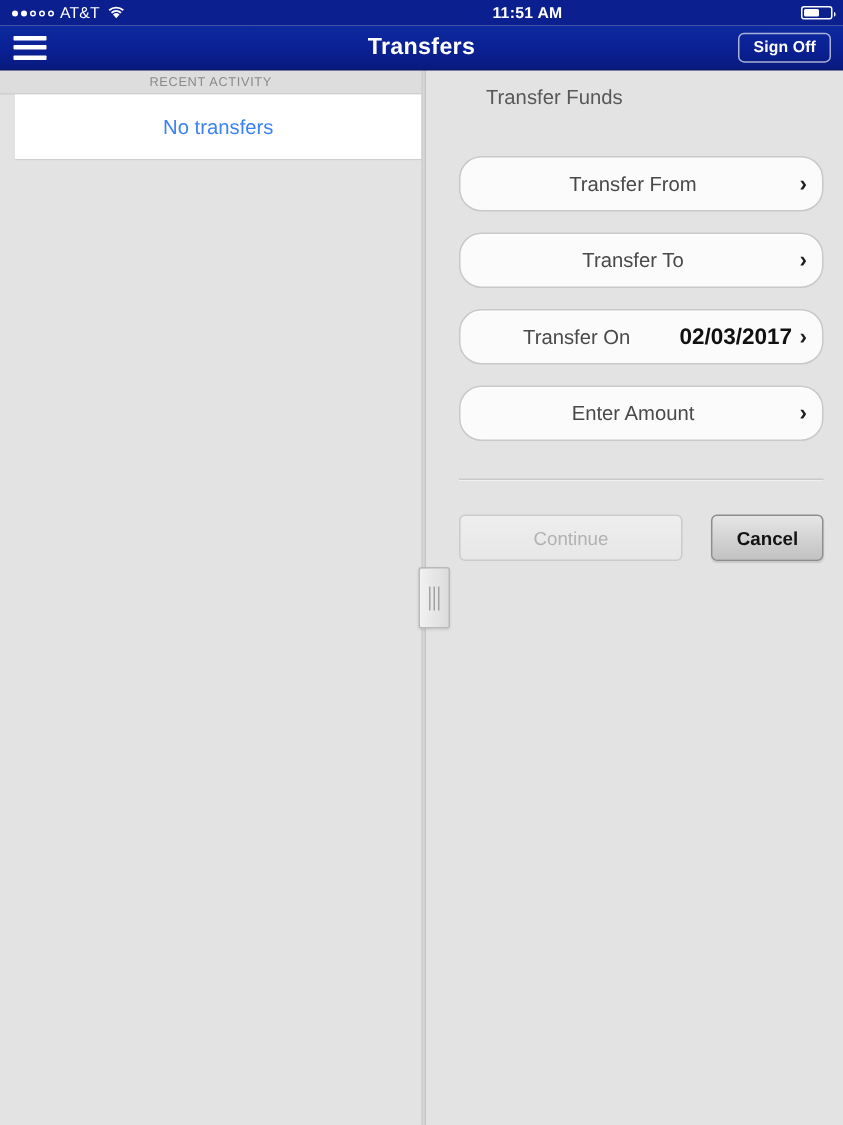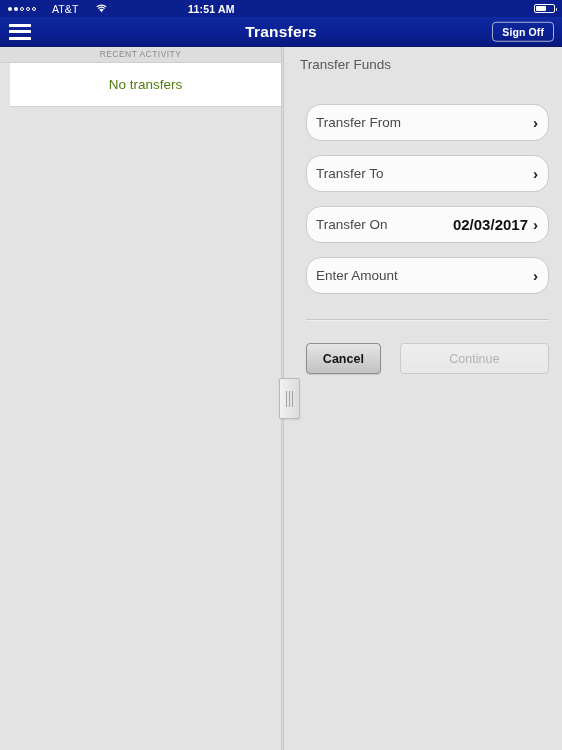--- a/index.html
+++ b/index.html
@@ -31,21 +31,21 @@
     background: #0b1f8e;
     color: #ffffff;
     font-size: 10px;
     display: flex;
     align-items: center;
     z-index: 20;
   }
   .status-left {
     display: flex;
     align-items: center;
-    gap: 16px;
+    gap: 4px;
     padding-left: 8px;
     width: 180px;
   }
   .signal-dots {
     display: flex;
     align-items: center;
     gap: 2px;
   }
   .dot {
     width: 4px;
@@ -66,21 +66,21 @@
   .wifi-icon {
     display: inline-block;
     width: 11px;
     height: 9px;
     position: relative;
     margin-left: 2px;
   }
   .wifi-icon svg { display:block; }
   .status-center {
     flex: 1;
-    text-align: left;
+    text-align: right;
     font-size: 10.5px;
     font-weight: bold;
     letter-spacing: 0.2px;
   }
   .status-right {
     width: 180px;
     display: flex;
     justify-content: flex-end;
     align-items: center;
     padding-right: 7px;
@@ -166,20 +166,21 @@
     line-height: 1;
     letter-spacing: 0.1px;
   }
 
   
   .content {
     position: absolute;
     left: 0; top: 46px;
     width: 562px;
     height: 688px;
+    text-align: center;
   }
 
   
   .left-panel {
     position: absolute;
     left: 0; top: 0;
     width: 281px;
     height: 704px;
     background: #e3e3e3;
     overflow: hidden;
@@ -195,21 +196,21 @@
     font-size: 8.5px;
     letter-spacing: 0.45px;
   }
   .empty-row {
     height: 43px;
     background: #ffffff;
     border-bottom: 1px solid #cfcfcf;
     display: flex;
     align-items: center;
     justify-content: center;
-    color: #4d7c0f;
+    color: #3b82f6;
     font-size: 13.5px;
     margin-left: 10px;
   }
 
   
   .divider {
     position: absolute;
     left: 281px; top: 0;
     width: 3px;
     height: 704px;
@@ -242,21 +243,21 @@
   
   .right-panel {
     position: absolute;
     left: 284px; top: 0;
     width: 278px;
     height: 704px;
     background: #e3e3e3;
   }
   .panel-title {
     position: absolute;
-    left: 16px;
+    left: 40px;
     top: 11px;
     font-size: 13.5px;
     color: #585858;
   }
   .form-list {
     position: absolute;
     left: 22px;
     top: 58px;
     width: 243px;
   }
@@ -420,19 +421,19 @@
           <span class="label">Enter Amount</span>
           <span class="value"></span>
           <span class="chevron">›</span>
         </div>
 
       </div>
 
       <div class="separator"></div>
 
       <div class="button-row">
+        <div class="btn btn-continue">Continue</div>
         <div class="btn btn-cancel">Cancel</div>
-        <div class="btn btn-continue">Continue</div>
       </div>
 
     </div>
   </div>
 </div>
 
 </body></html>

